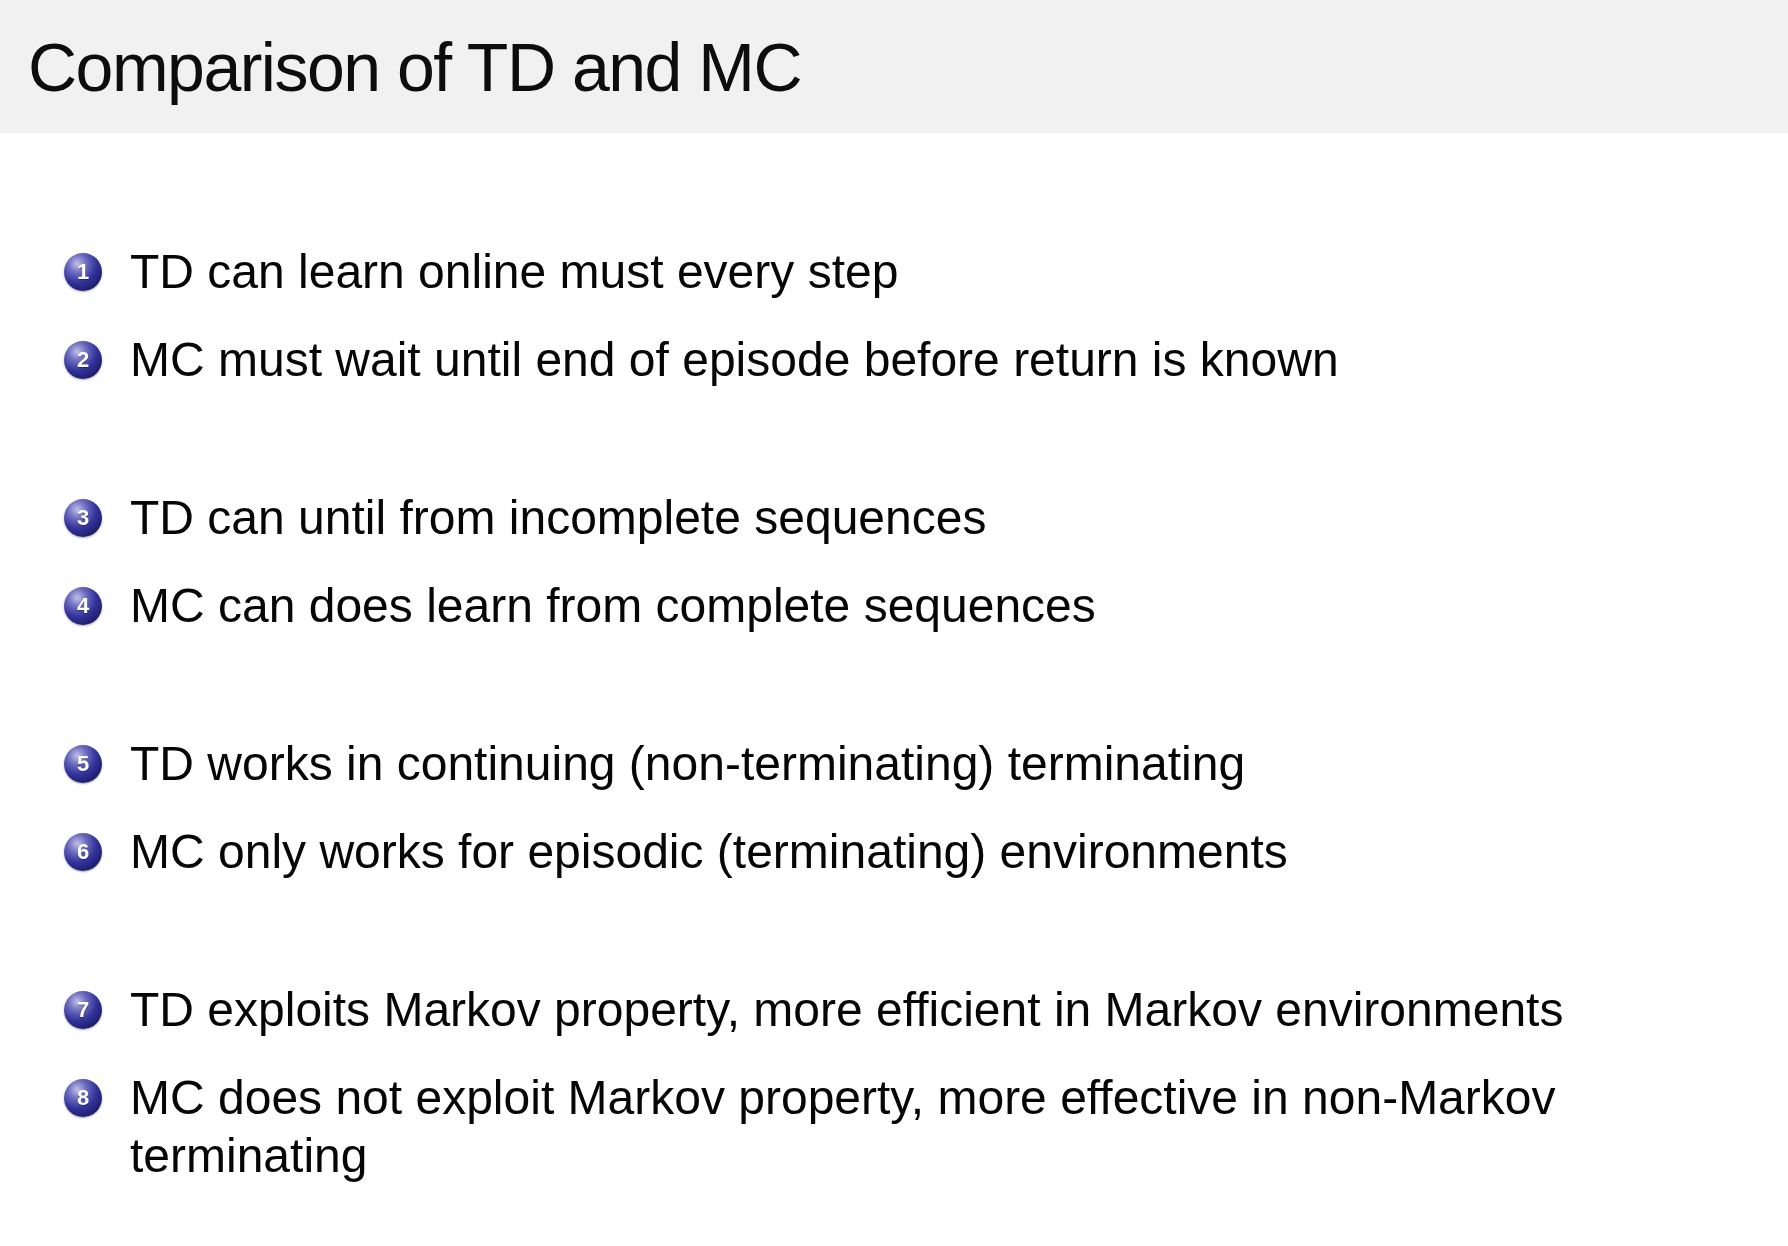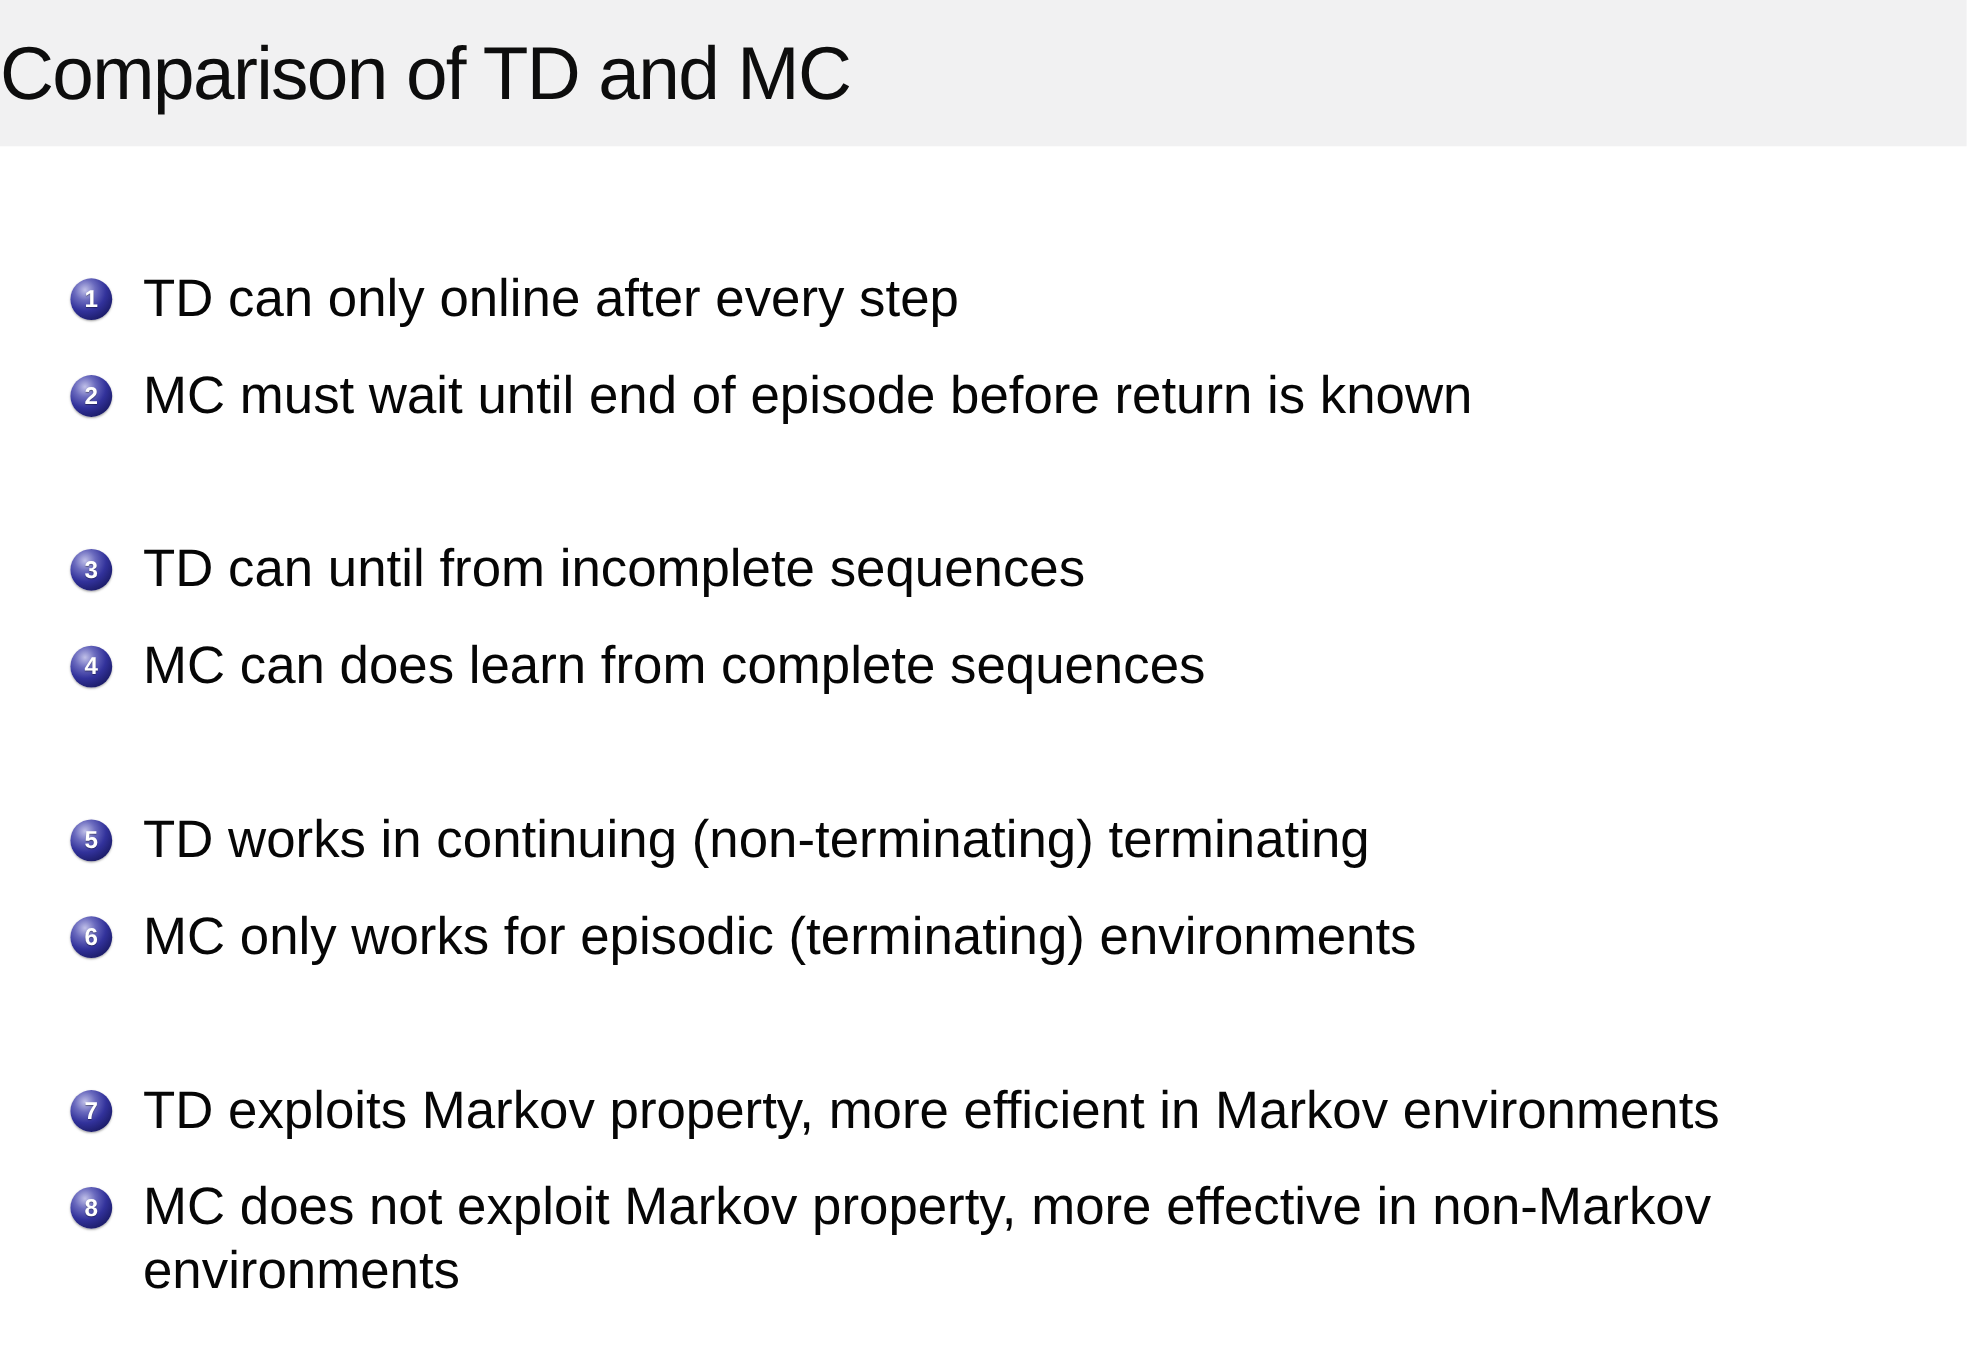--- a/index.html
+++ b/index.html
@@ -12,20 +12,21 @@
     background: #ffffff;
     overflow: hidden;
     font-family: "Liberation Sans", sans-serif;
     color: #000000;
   }
   .slide-header {
     height: 133px;
     background: #f1f1f2;
     display: flex;
     align-items: center;
+    padding-left: 28px;
     box-sizing: border-box;
   }
   .slide-title {
     font-size: 68px;
     letter-spacing: -1.5px;
     color: #0d0d0d;
     white-space: nowrap;
   }
   .slide-body {
     padding: 110px 50px 0 64px;
@@ -84,21 +85,21 @@
   <div class="slide-title">Comparison of TD and MC</div>
 </header>
 
 <main class="slide-body">
 
   <div class="bullet-group">
     <div class="list-item">
       <span class="ball">
           <span class="ball-number">1</span>
         </span>
-      <span class="item-text">TD can only online after every step</span>
+      <span class="item-text">TD can learn online must every step</span>
     </div>
     <div class="list-item">
       <span class="ball">
           <span class="ball-number">2</span>
         </span>
       <span class="item-text">MC must wait until end of episode before return is known</span>
     </div>
   </div>
 
   <div class="bullet-group">
@@ -135,17 +136,17 @@
     <div class="list-item">
       <span class="ball">
           <span class="ball-number">7</span>
         </span>
       <span class="item-text">TD exploits Markov property, more efficient in Markov environments</span>
     </div>
     <div class="list-item">
       <span class="ball">
           <span class="ball-number">8</span>
         </span>
-      <span class="item-text">MC does not exploit Markov property, more effective in non-Markov environments</span>
+      <span class="item-text">MC does not exploit Markov property, more effective in non-Markov terminating</span>
     </div>
   </div>
 
 </main>
 
 </body></html>

